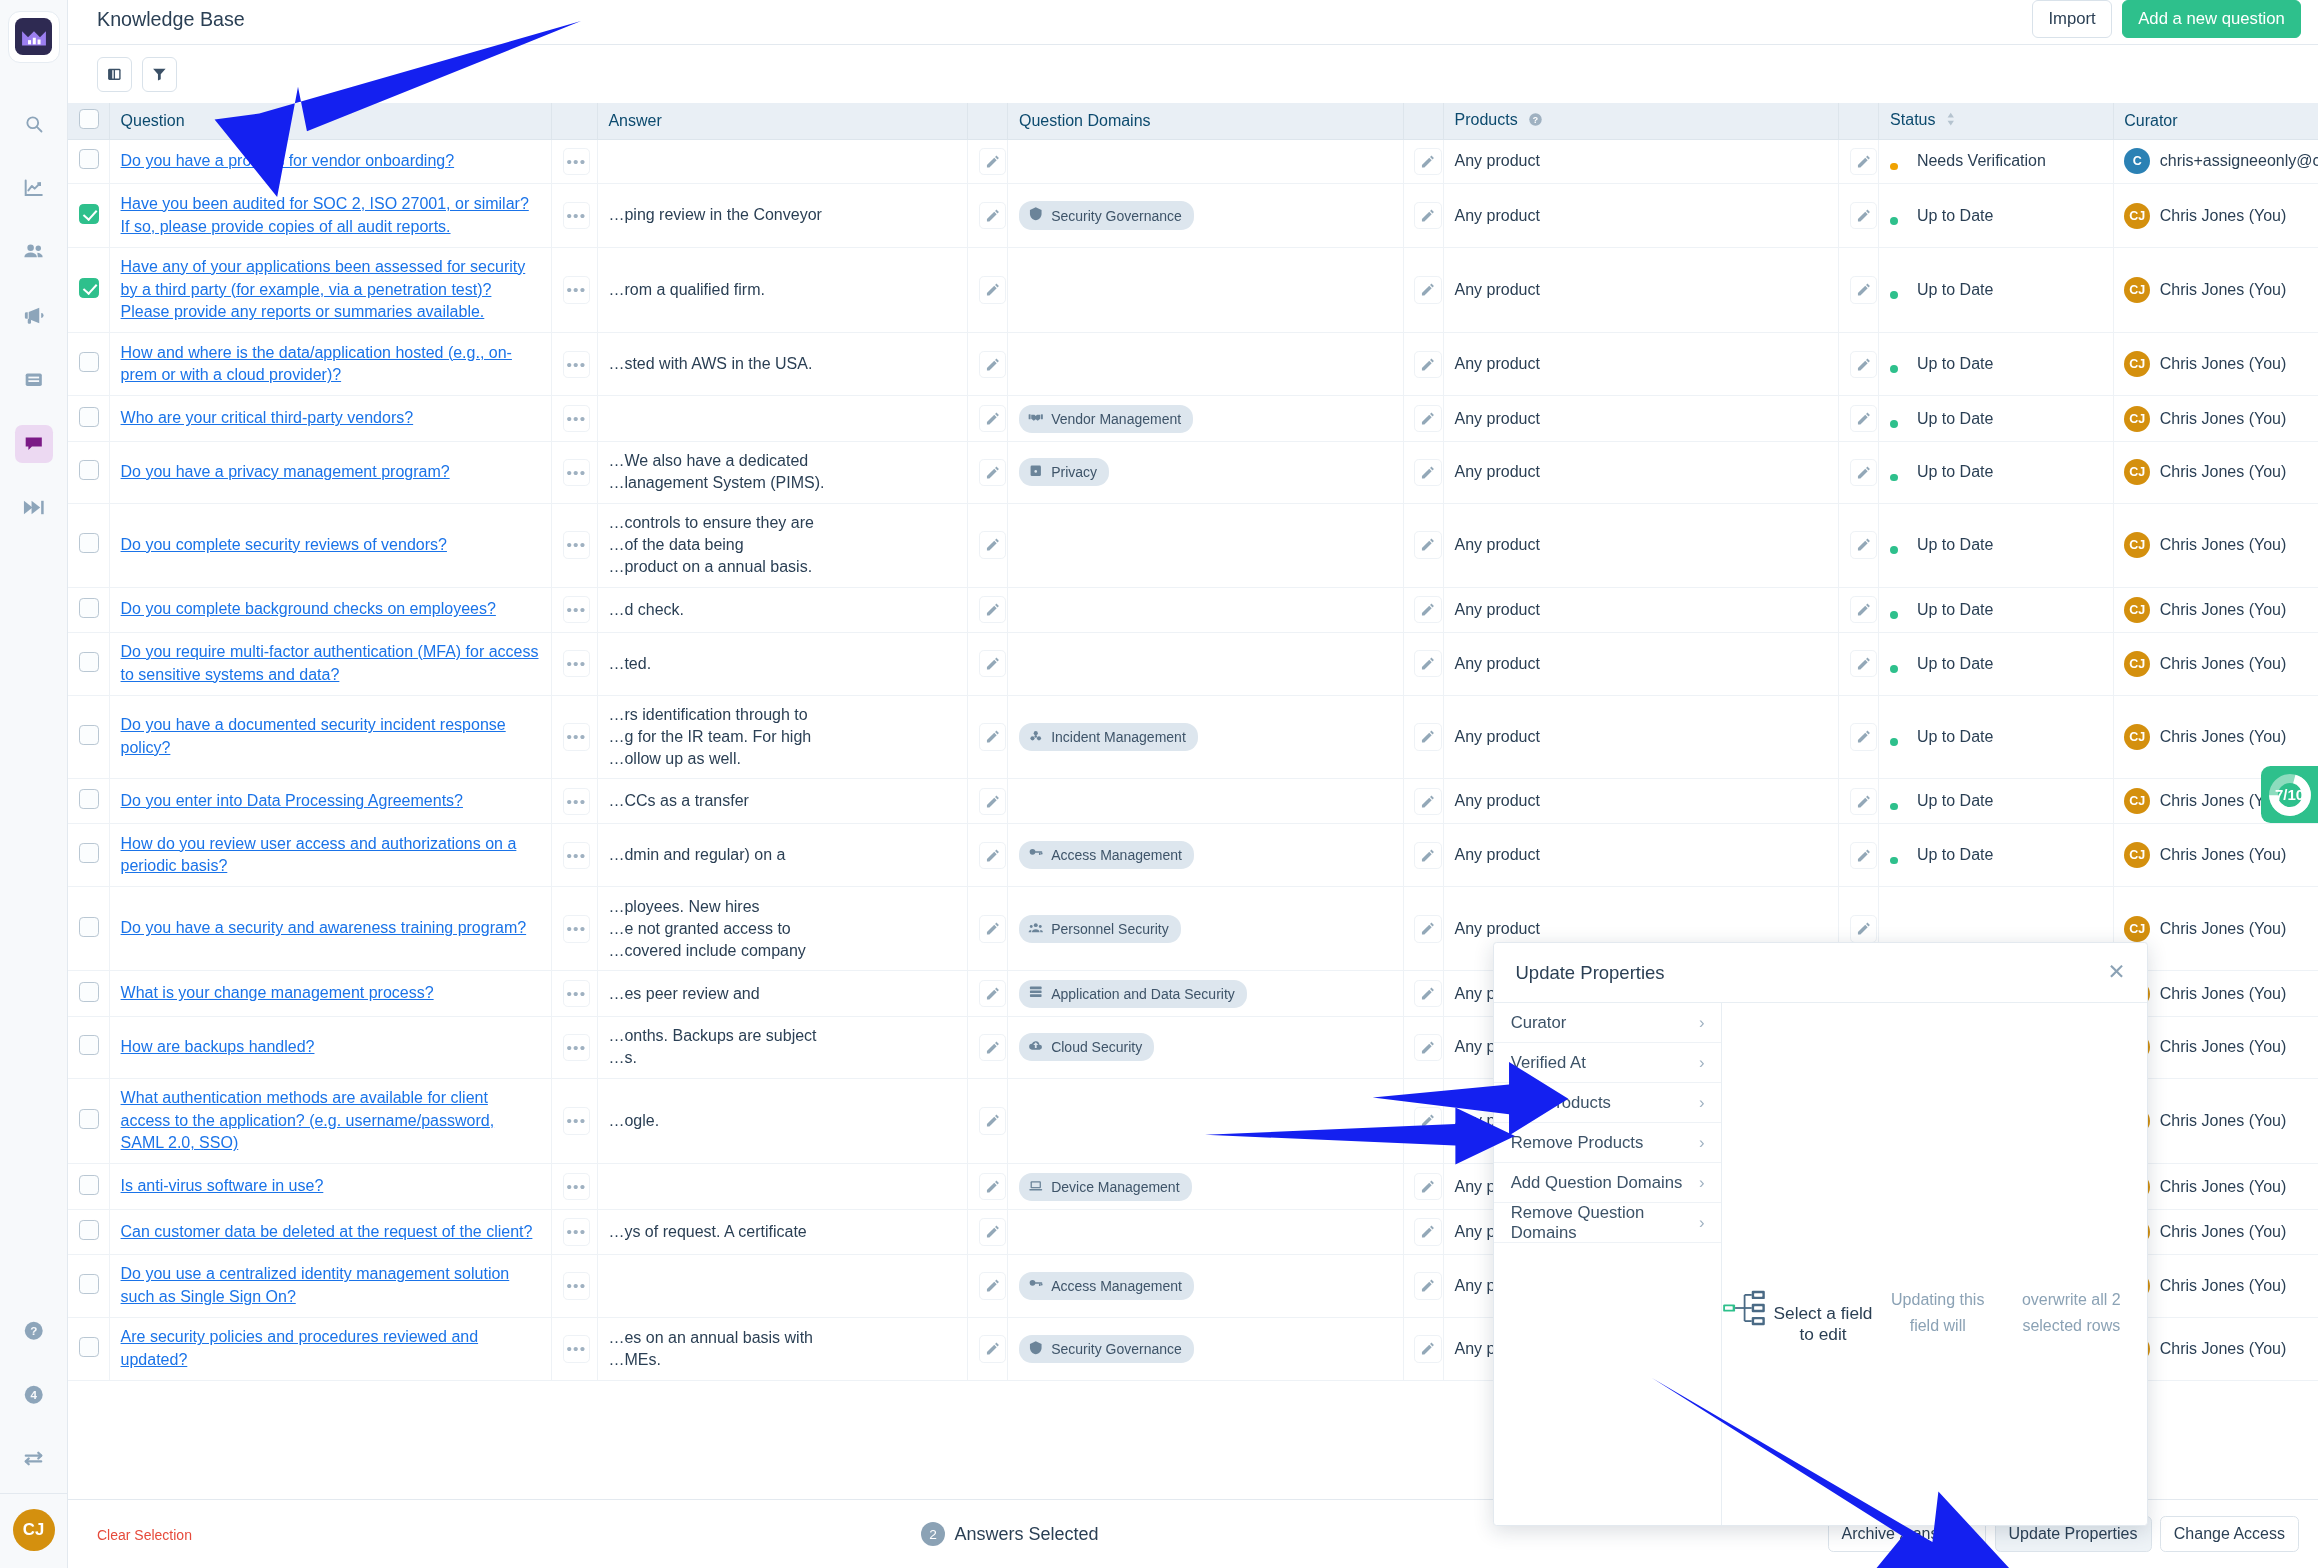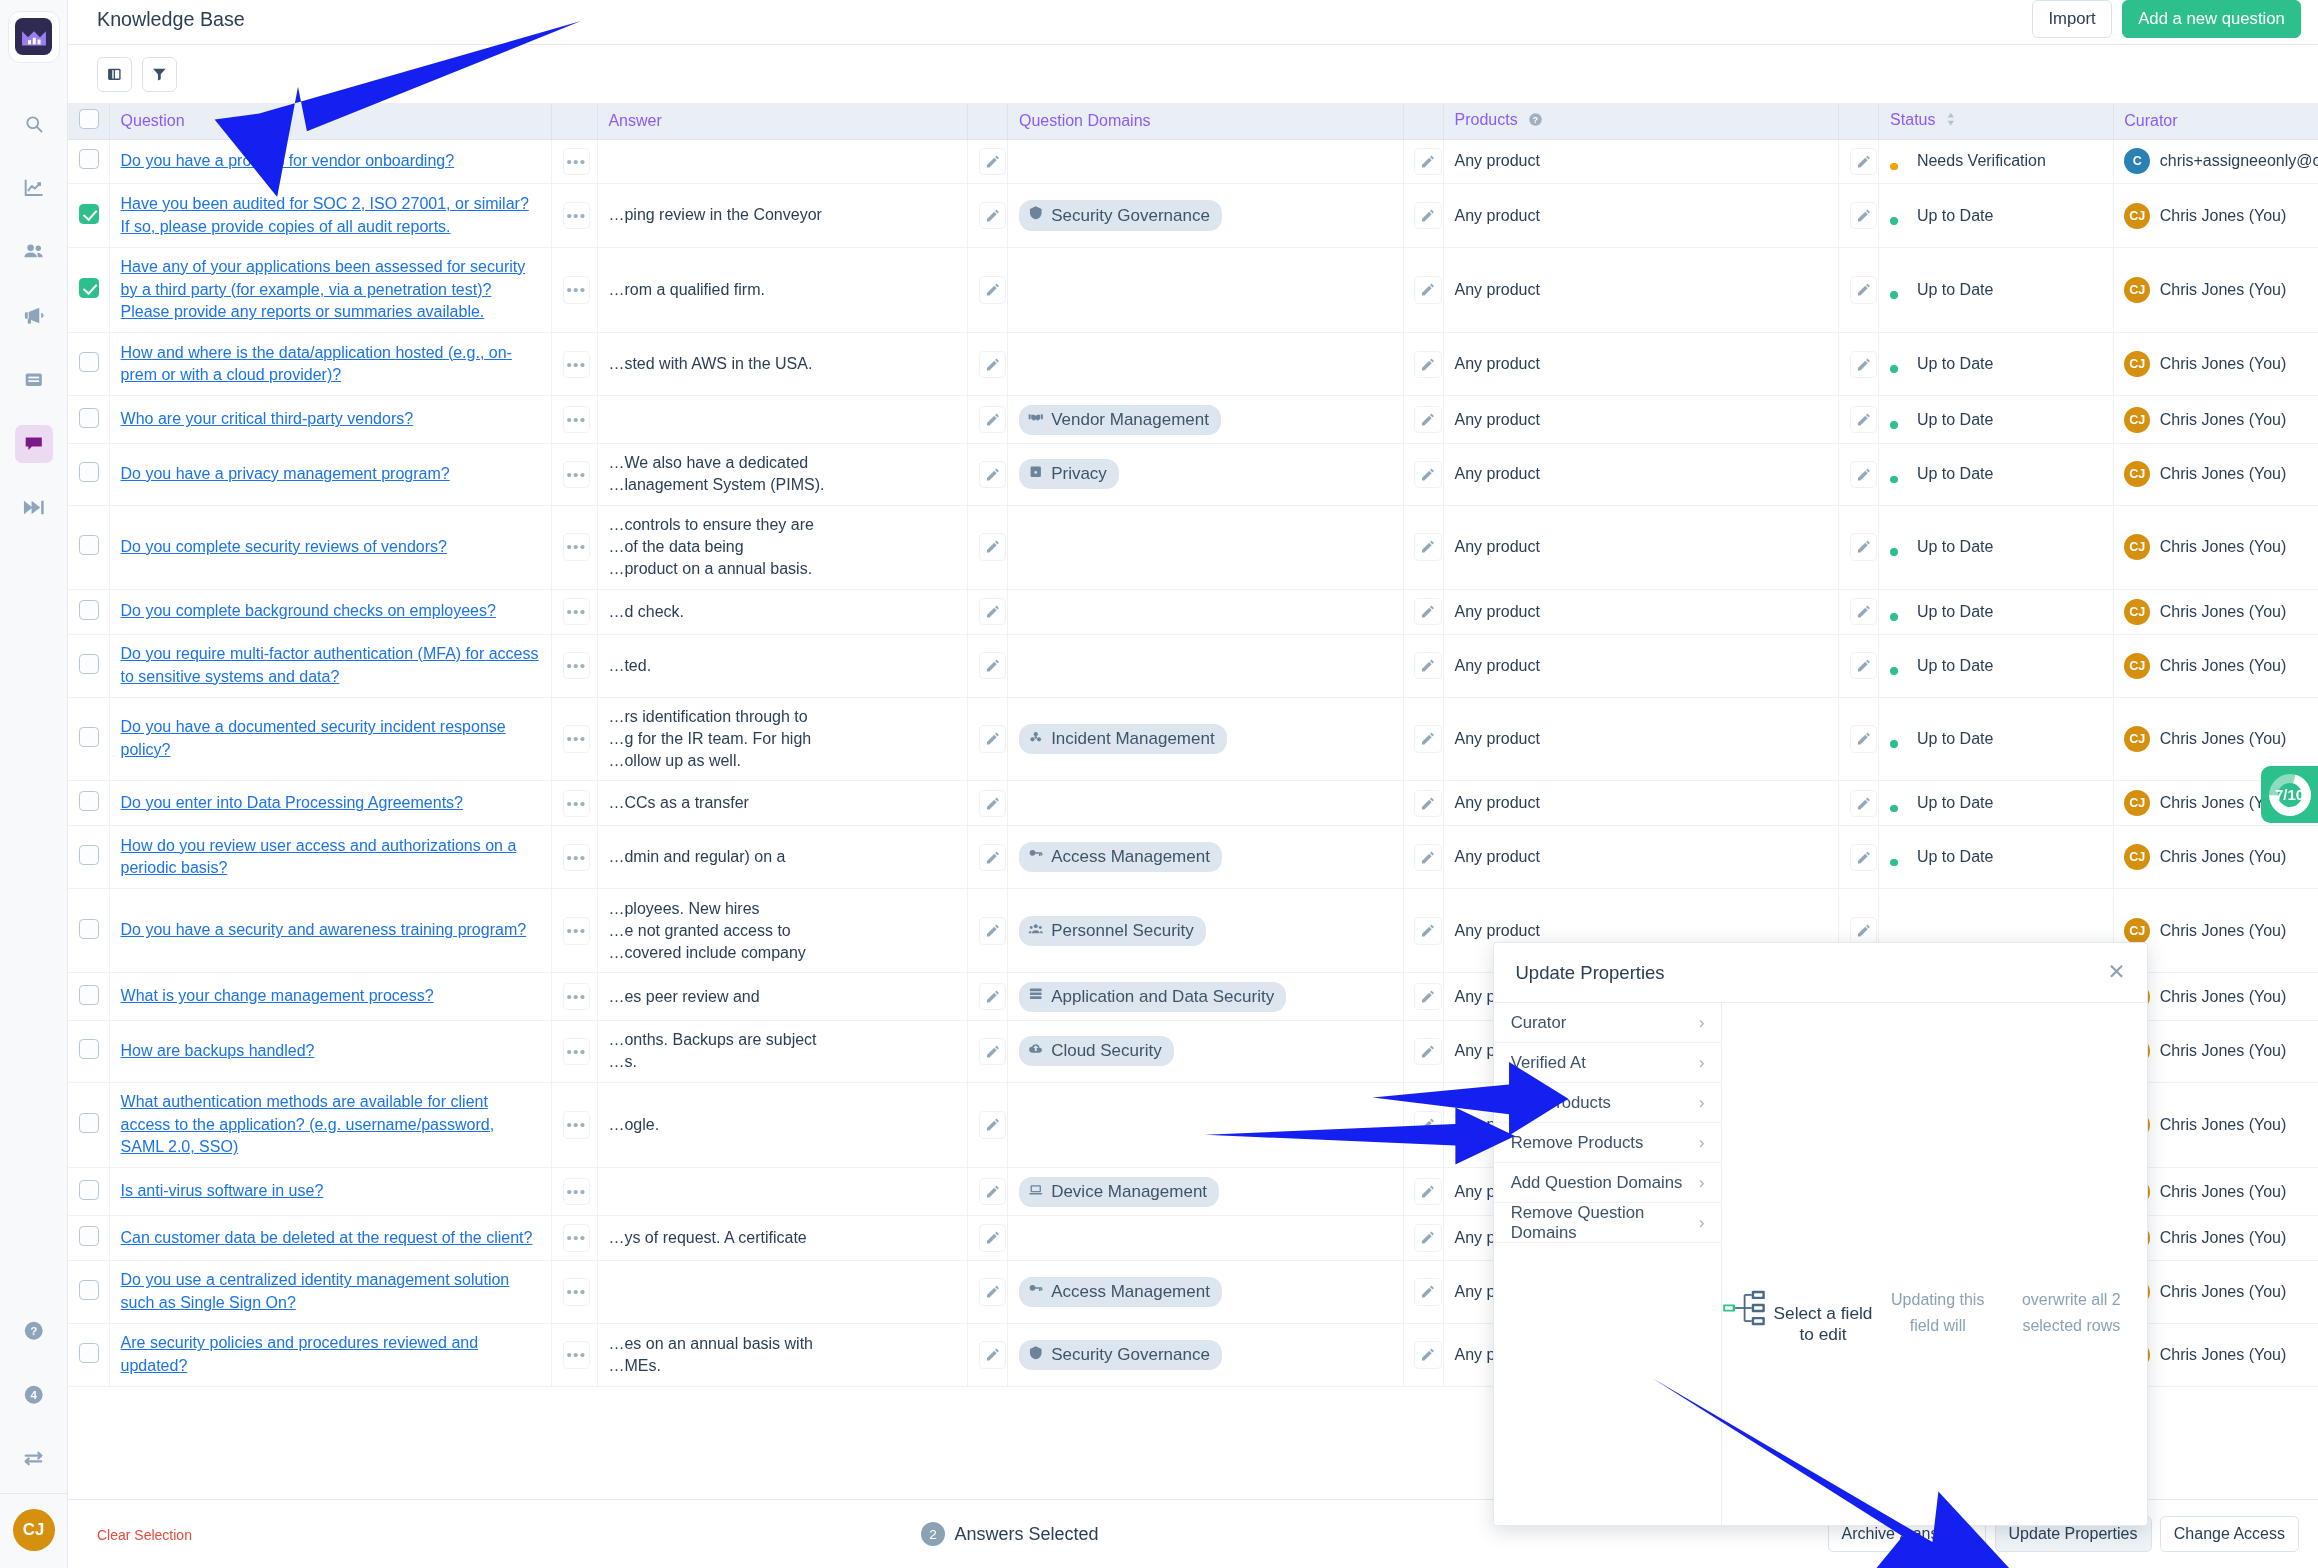--- a/index.html
+++ b/index.html
@@ -64,21 +64,21 @@
   .tool-btn {
     width:35px; height:35px; border:0.6px solid #d9e2ea; border-radius:6px;
     background:#fff; display:flex; align-items:center; justify-content:center;
     color:#3b5066; cursor:pointer;
   }
   
   #grid { position:absolute; left:68px; top:103px; right:0; bottom:69px; overflow:hidden; background:#fff; }
   table { border-collapse:collapse; table-layout:fixed; width:2344px; }
   thead th {
     background:#e9eff5; height:36px; text-align:left; font-weight:400;
-    font-size:16px; color:#8b5cf6; border-bottom:0.6px solid #dde5ec;
+    font-size:16px; color:#0c4a6e; border-bottom:0.6px solid #dde5ec;
     border-right:0.6px solid #dde5ec; padding:0 10.7px; vertical-align:middle;
   }
   tbody td {
     border-bottom:0.6px solid #eef2f6; border-right:0.6px solid #eef2f6;
     padding:8.3px 10.7px; vertical-align:middle; font-size:16px; color:#2a3f54;
   }
   .c-check { width:38px; }
   .c-q     { width:406px; }
   .c-dots  { width:42px; }
   .c-ans   { width:340px; }
@@ -105,21 +105,21 @@
     color:#9fb1c1; font-size:15.5px; letter-spacing:1.2px; line-height:1;
   }
   .pencil {
     width:27.4px; height:27.4px; border:0.6px solid #eef2f6; border-radius:4.8px;
     display:flex; align-items:center; justify-content:center; cursor:pointer; color:#93a8b8;
   }
   .ans-text { line-height:1.38; color:#2a3f54; white-space:nowrap; overflow:hidden; }
   .chip {
     display:inline-flex; align-items:center; gap:7.2px;
     background:#dde6ee; color:#3e5469; border-radius:13px;
-    padding:4.8px 12px 4.8px 9.5px; font-size:17px; white-space:nowrap;
+    padding:4.8px 12px 4.8px 9.5px; font-size:14px; white-space:nowrap;
   }
   .chip svg { flex:0 0 auto; }
   .status { display:flex; align-items:flex-end; gap:19px; }
   .dot { width:7.8px; height:7.8px; border-radius:50%; display:inline-block; }
   .curator { display:flex; align-items:center; gap:9.5px; white-space:nowrap; }
   .av {
     width:26px; height:26px; border-radius:50%; color:#fff; font-size:12.5px; font-weight:700;
     display:flex; align-items:center; justify-content:center; flex:0 0 auto;
   }
   

